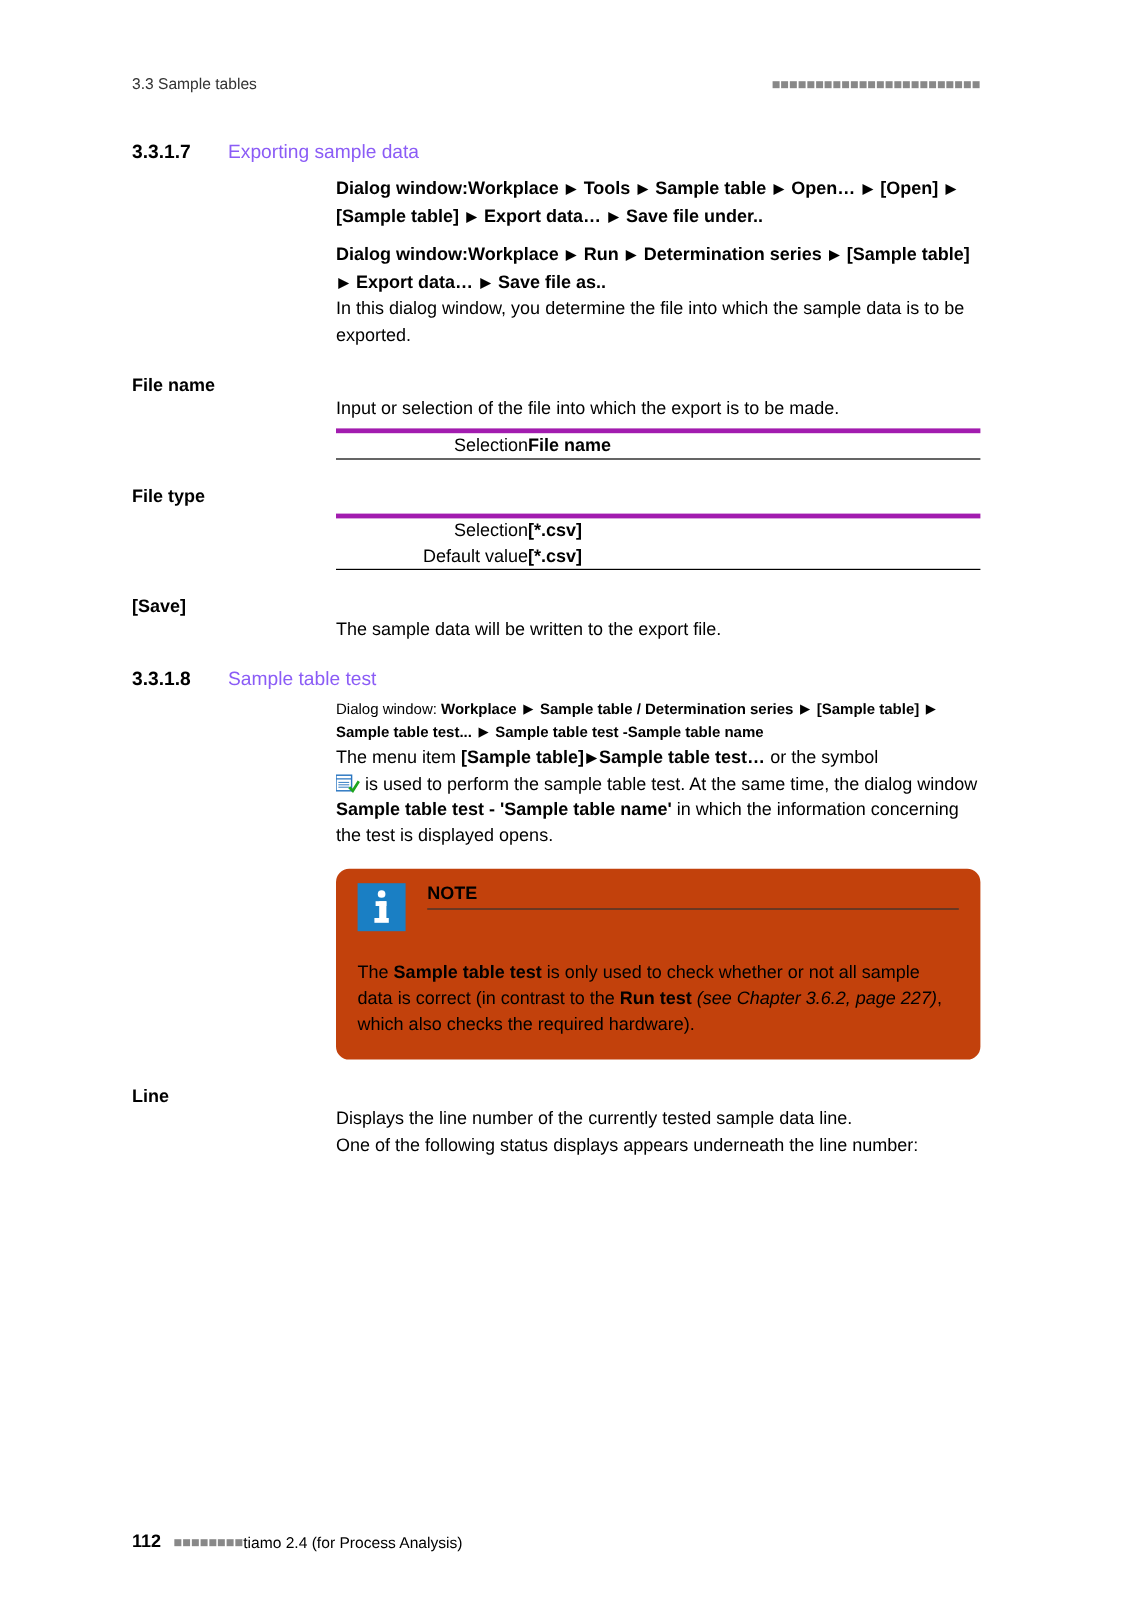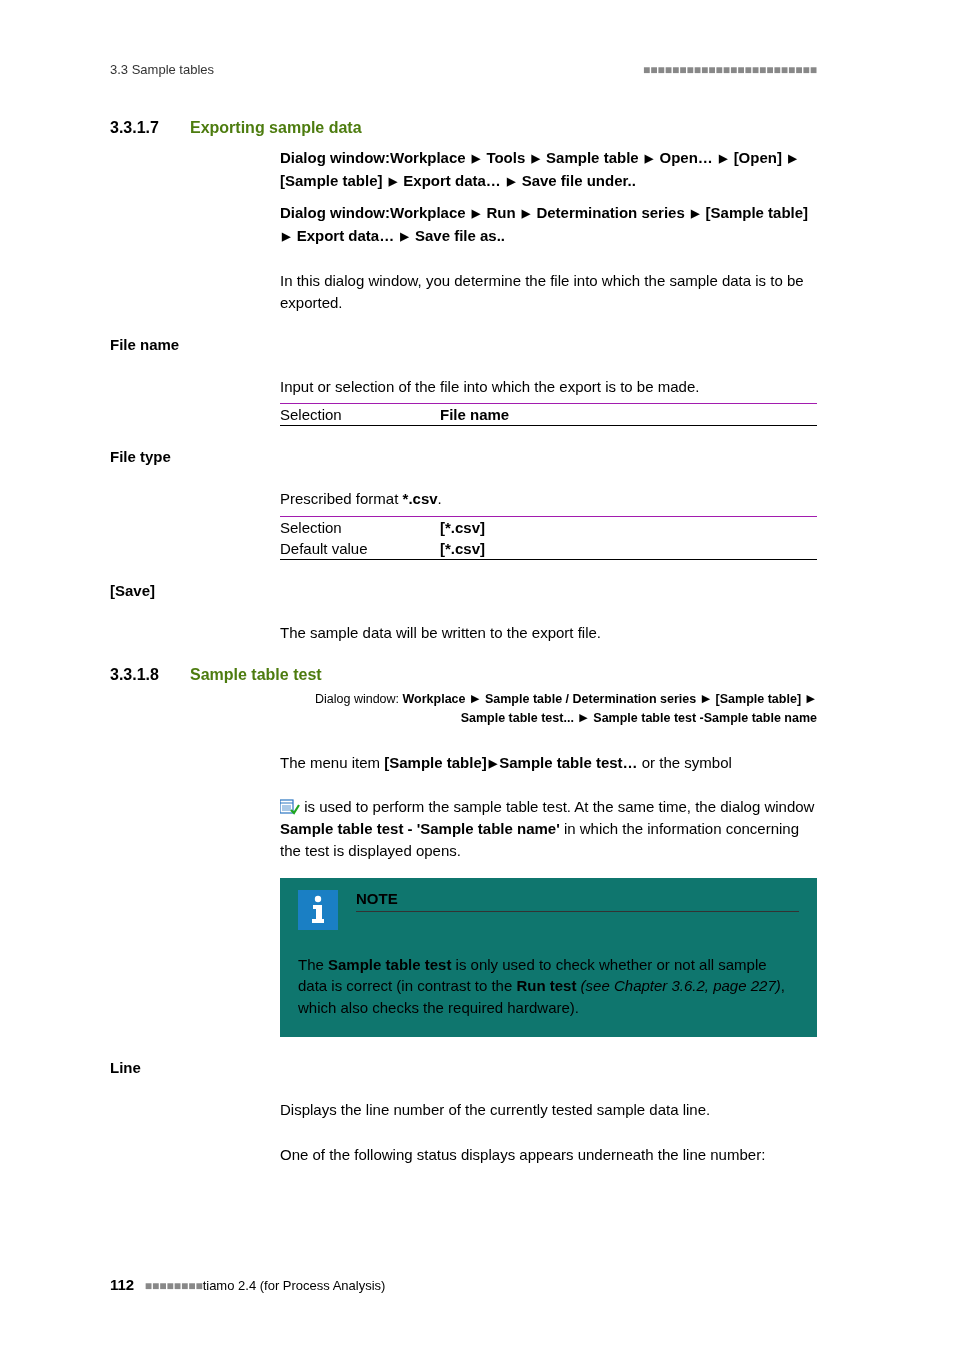--- a/index.html
+++ b/index.html
@@ -2,35 +2,35 @@
 <html><head>
 <meta charset="utf-8">
 <style>
   * { box-sizing: border-box; margin: 0; padding: 0; }
   html, body { width: 954px; background: #fff; font-family: "Segoe UI", "Helvetica Neue", Arial, sans-serif; color: #000; }
   .page { width: 922px; min-height: 1350px; padding: 62px 105px 40px 110px; position: relative; }
   .running-head { display: flex; justify-content: space-between; align-items: center; font-size: 13px; color: #333; margin-bottom: 42px; }
   .running-head .dashes { color: #888; letter-spacing: 0; font-size: 12px; }
   .section-row { display: flex; margin-top: 9px; }
   .section-num { width: 80px; font-weight: 700; font-size: 16px; color: #000; flex-shrink: 0; }
-  .section-title { font-weight: 700; font-size: 16px; color: #4d7c0f; }
+  .section-title { font-weight: 400; font-size: 16px; color: #8b5cf6; }
   .left-col-label { width: 170px; font-weight: 700; font-size: 15px; color: #000; flex-shrink: 0; }
   .body-indent { margin-left: 170px; }
-  .para { font-size: 15px; line-height: 1.45; margin-top: 23px; }
+  .para { font-size: 15px; line-height: 1.45; margin-top: 0; }
   .bold { font-weight: 700; }
   .italic { font-style: italic; }
   .tri { font-size: 11px; position: relative; top: -1px; padding: 0 2px; }
   .dialog-path { font-size: 15px; font-weight: 700; line-height: 1.5; margin-top: 10px; }
   .label-block { display: flex; margin-top: 22px; }
-  .kv-table { margin-left: 170px; margin-top: 6px; border-top: 1px solid #a21caf; border-bottom: 1px solid #000; }
+  .kv-table { margin-left: 170px; margin-top: 6px; border-top: 4px solid #a21caf; border-bottom: 1px solid #000; text-align: right; }
   .kv-row { display: flex; font-size: 15px; padding: 2px 0; }
   .kv-key { width: 160px; font-weight: 400; }
   .kv-val { font-weight: 700; }
-  .small-path { font-size: 12.5px; line-height: 1.55; margin-top: 6px; text-align: right; }
-  .note-box { margin-left: 170px; margin-top: 16px; background: #0f766e; padding: 12px 18px 18px 18px; }
+  .small-path { font-size: 12.5px; line-height: 1.55; margin-top: 6px; }
+  .note-box { margin-left: 170px; margin-top: 16px; background: #c2410c; padding: 12px 18px 18px 18px; border-radius: 11px; }
   .note-head-row { display: flex; align-items: flex-start; gap: 18px; }
   .note-icon { width: 40px; height: 40px; background: #1a7fc4; display: flex; align-items: center; justify-content: center; flex-shrink: 0; }
   .note-icon svg { display: block; }
   .note-title-wrap { flex: 1; }
   .note-title { font-weight: 700; font-size: 15px; padding-bottom: 4px; border-bottom: 1px solid #333; }
   .note-body { font-size: 15px; line-height: 1.45; margin-top: 24px; }
   .inline-icon { display: inline-block; width: 20px; height: 16px; vertical-align: -3px; }
   .footer { position: absolute; bottom: 56px; left: 110px; right: 105px; display: flex; justify-content: flex-start; align-items: center; }
   .footer .page-num { font-weight: 700; font-size: 15px; }
   .footer .foot-dashes { color: #888; font-size: 12px; margin-left: 6px; }
@@ -91,23 +91,20 @@
   <div class="body-indent para">Input or selection of the file into which the export is to be made.</div>
   <div class="kv-table">
     <div class="kv-row">
       <div class="kv-key">Selection</div>
       <div class="kv-val">File name</div>
     </div>
   </div>
 
   <div class="label-block">
     <div class="left-col-label">File type</div>
-  </div>
-  <div class="body-indent para">
-    <span>Prescribed format </span><span class="bold">*.csv</span><span>.</span>
   </div>
   <div class="kv-table">
     <div class="kv-row">
       <div class="kv-key">Selection</div>
       <div class="kv-val">[*.csv]</div>
     </div>
     <div class="kv-row">
       <div class="kv-key">Default value</div>
       <div class="kv-val">[*.csv]</div>
     </div>

